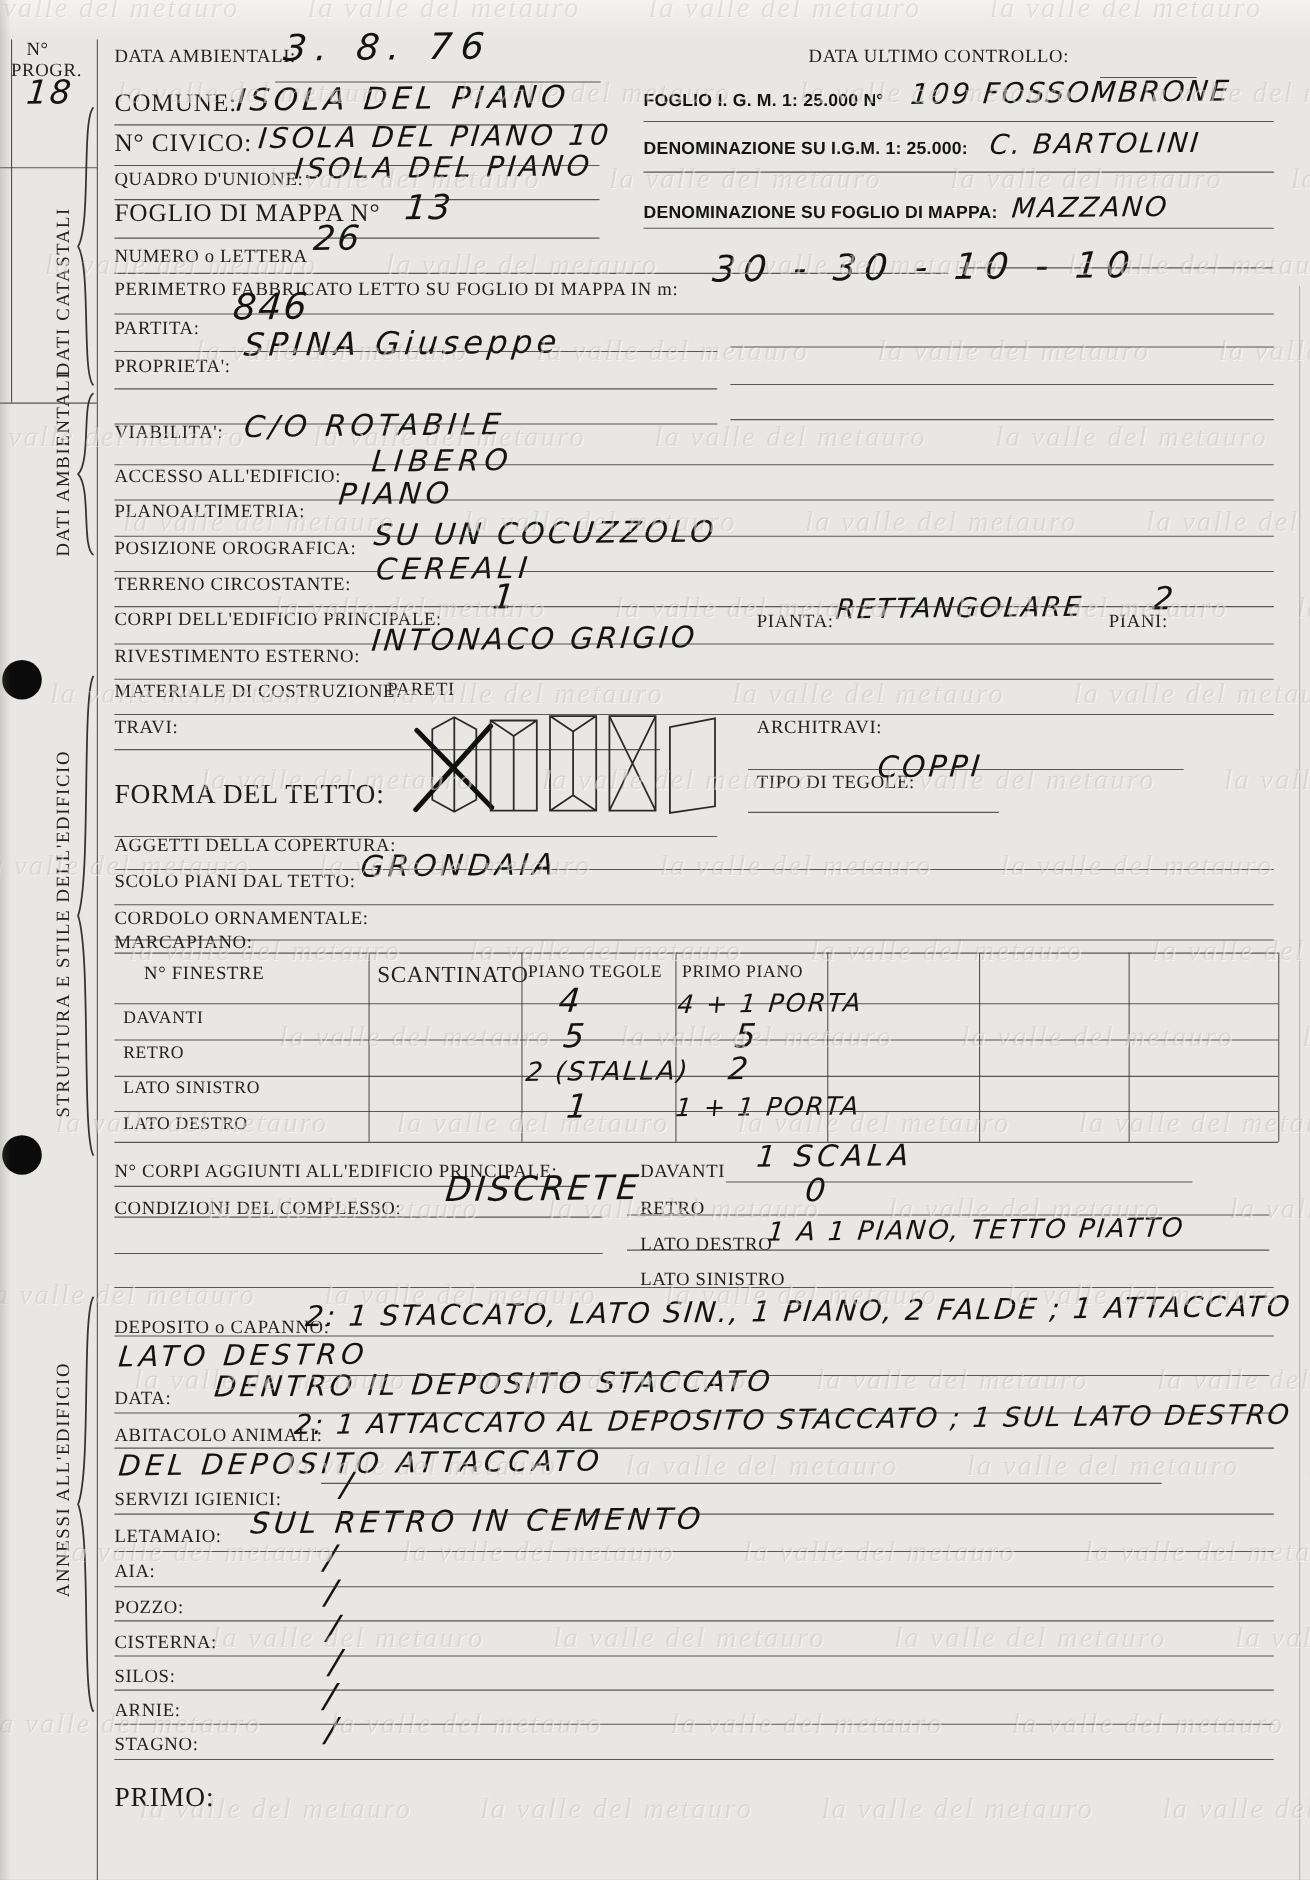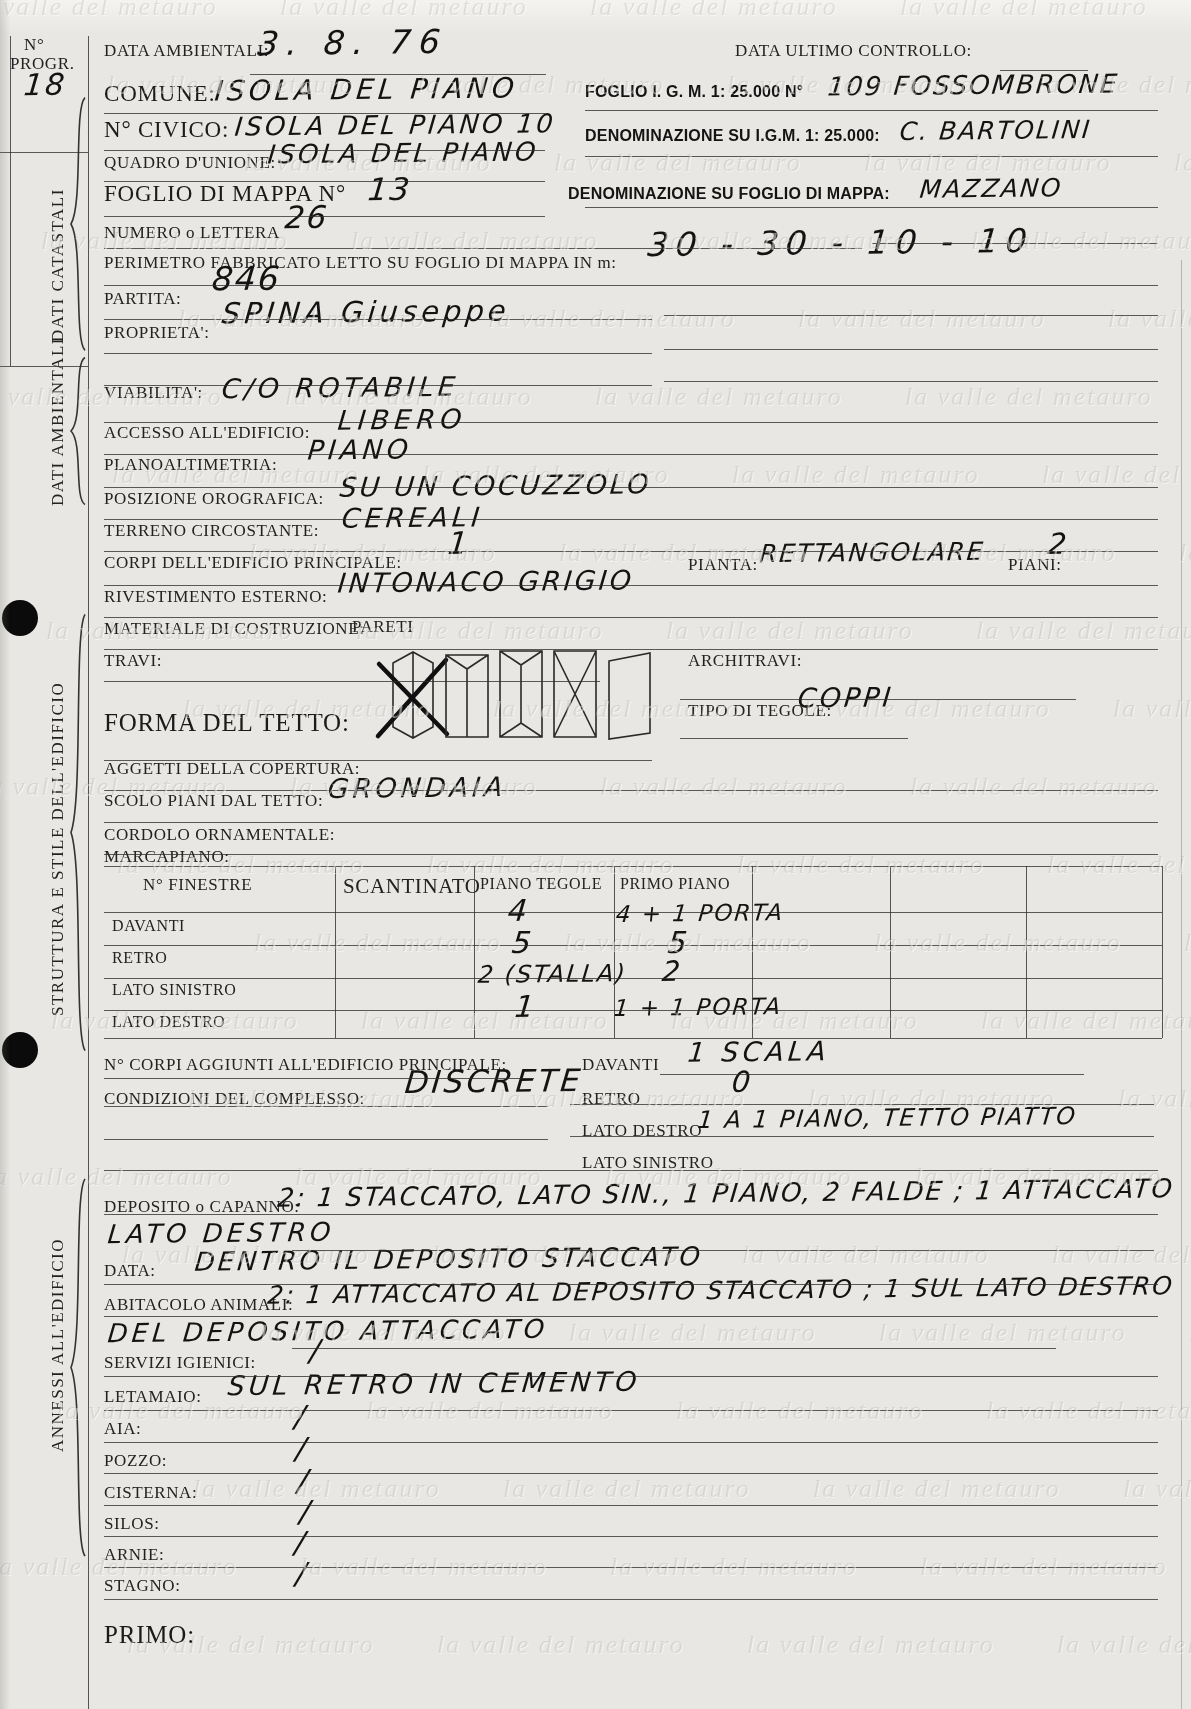--- a/index.html
+++ b/index.html
@@ -71,21 +71,21 @@
   <span class="abs lb" style="left:104px;top:118px">N° CIVICO:</span>
   <span class="abs hw" style="left:235px;top:112px;font-size:26px;letter-spacing:3px">ISOLA DEL PIANO 10</span>
   <span class="abs bs" style="left:585px;top:128px">DENOMINAZIONE SU I.G.M. 1: 25.000:</span>
   <span class="abs hw" style="left:900px;top:118px;font-size:25px">C. BARTOLINI</span>
 
   <span class="abs l" style="left:104px;top:154px">QUADRO D'UNIONE:</span>
   <span class="abs hw" style="left:268px;top:140px;font-size:26px;letter-spacing:3px">ISOLA DEL PIANO</span>
 
   <span class="abs lb" style="left:104px;top:182px">FOGLIO DI MAPPA N°</span>
   <span class="abs hw" style="left:368px;top:174px;font-size:31px">13</span>
-  <span class="abs bs" style="left:568px;top:186px">DENOMINAZIONE SU FOGLIO DI MAPPA:</span>
+  <span class="abs bs" style="left:585px;top:186px">DENOMINAZIONE SU FOGLIO DI MAPPA:</span>
   <span class="abs hw" style="left:920px;top:176px;font-size:25px">MAZZANO</span>
 
   <span class="abs l" style="left:104px;top:224px">NUMERO o LETTERA</span>
   <span class="abs hw" style="left:285px;top:202px;font-size:31px">26</span>
 
   <span class="abs l" style="left:104px;top:254px">PERIMETRO FABBRICATO LETTO SU FOGLIO DI MAPPA IN m:</span>
   <span class="abs hw" style="left:648px;top:226px;font-size:33px;letter-spacing:7px">30 - 30 - 10 - 10</span>
 
   <span class="abs l" style="left:104px;top:290px">PARTITA:</span>
   <span class="abs hw" style="left:212px;top:262px;font-size:33px">846</span>
@@ -145,21 +145,21 @@
 
   <span class="abs l" style="left:688px;top:702px">TIPO DI TEGOLE:</span>
   <span class="abs hw" style="left:798px;top:684px;font-size:27px;letter-spacing:3px">COPPI</span>
 
   <span class="abs l" style="left:104px;top:760px">AGGETTI DELLA COPERTURA:</span>
   <span class="abs l" style="left:104px;top:792px">SCOLO PIANI DAL TETTO:</span>
   <span class="abs hw" style="left:328px;top:774px;font-size:27px;letter-spacing:4px">GRONDAIA</span>
   <span class="abs l" style="left:104px;top:826px">CORDOLO ORNAMENTALE:</span>
   <span class="abs l" style="left:104px;top:848px">MARCAPIANO:</span>
 
-  <span class="abs l" style="left:143px;top:876px">N° FINESTRE</span>
+  <span class="abs l" style="left:131px;top:876px">N° FINESTRE</span>
   <span class="abs l" style="left:343px;top:876px;font-size:21px">SCANTINATO</span>
   <span class="abs l" style="left:480px;top:876px;font-size:16px">PIANO TEGOLE</span>
   <span class="abs l" style="left:620px;top:876px;font-size:16px">PRIMO PIANO</span>
 
   <span class="abs l" style="left:112px;top:918px;font-size:16px">DAVANTI</span>
   <span class="abs hw" style="left:508px;top:896px;font-size:30px">4</span>
   <span class="abs hw" style="left:616px;top:902px;font-size:23px">4 + 1 PORTA</span>
 
   <span class="abs l" style="left:112px;top:950px;font-size:16px">RETRO</span>
   <span class="abs hw" style="left:512px;top:928px;font-size:30px">5</span>

